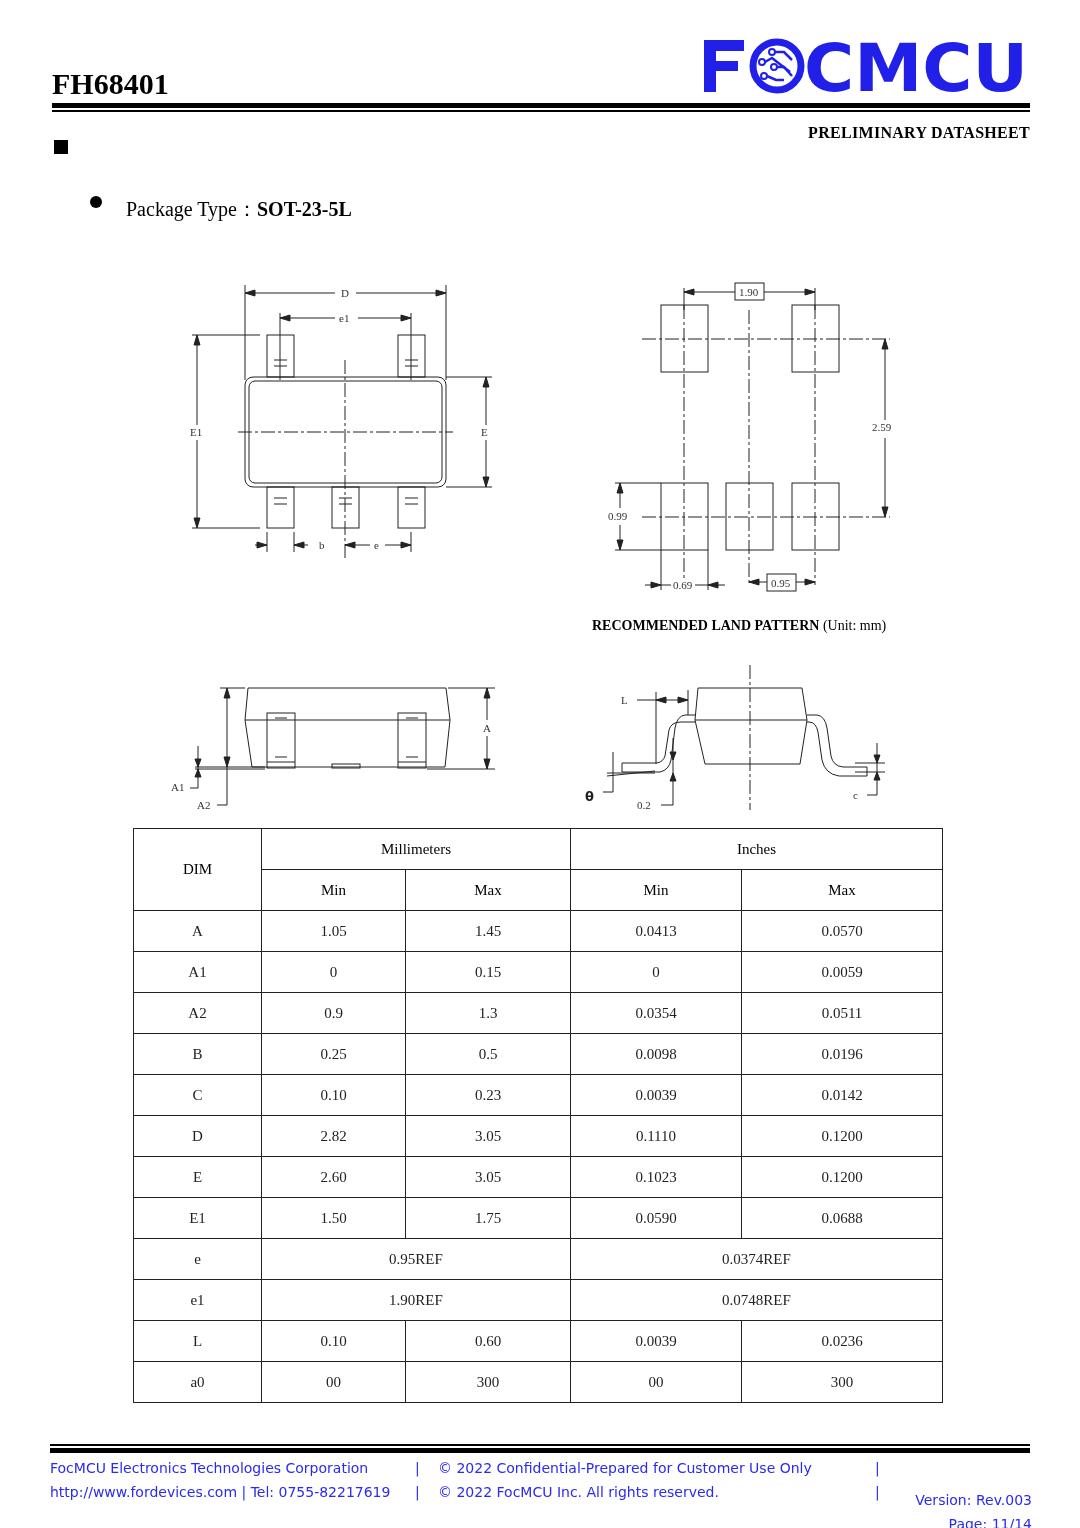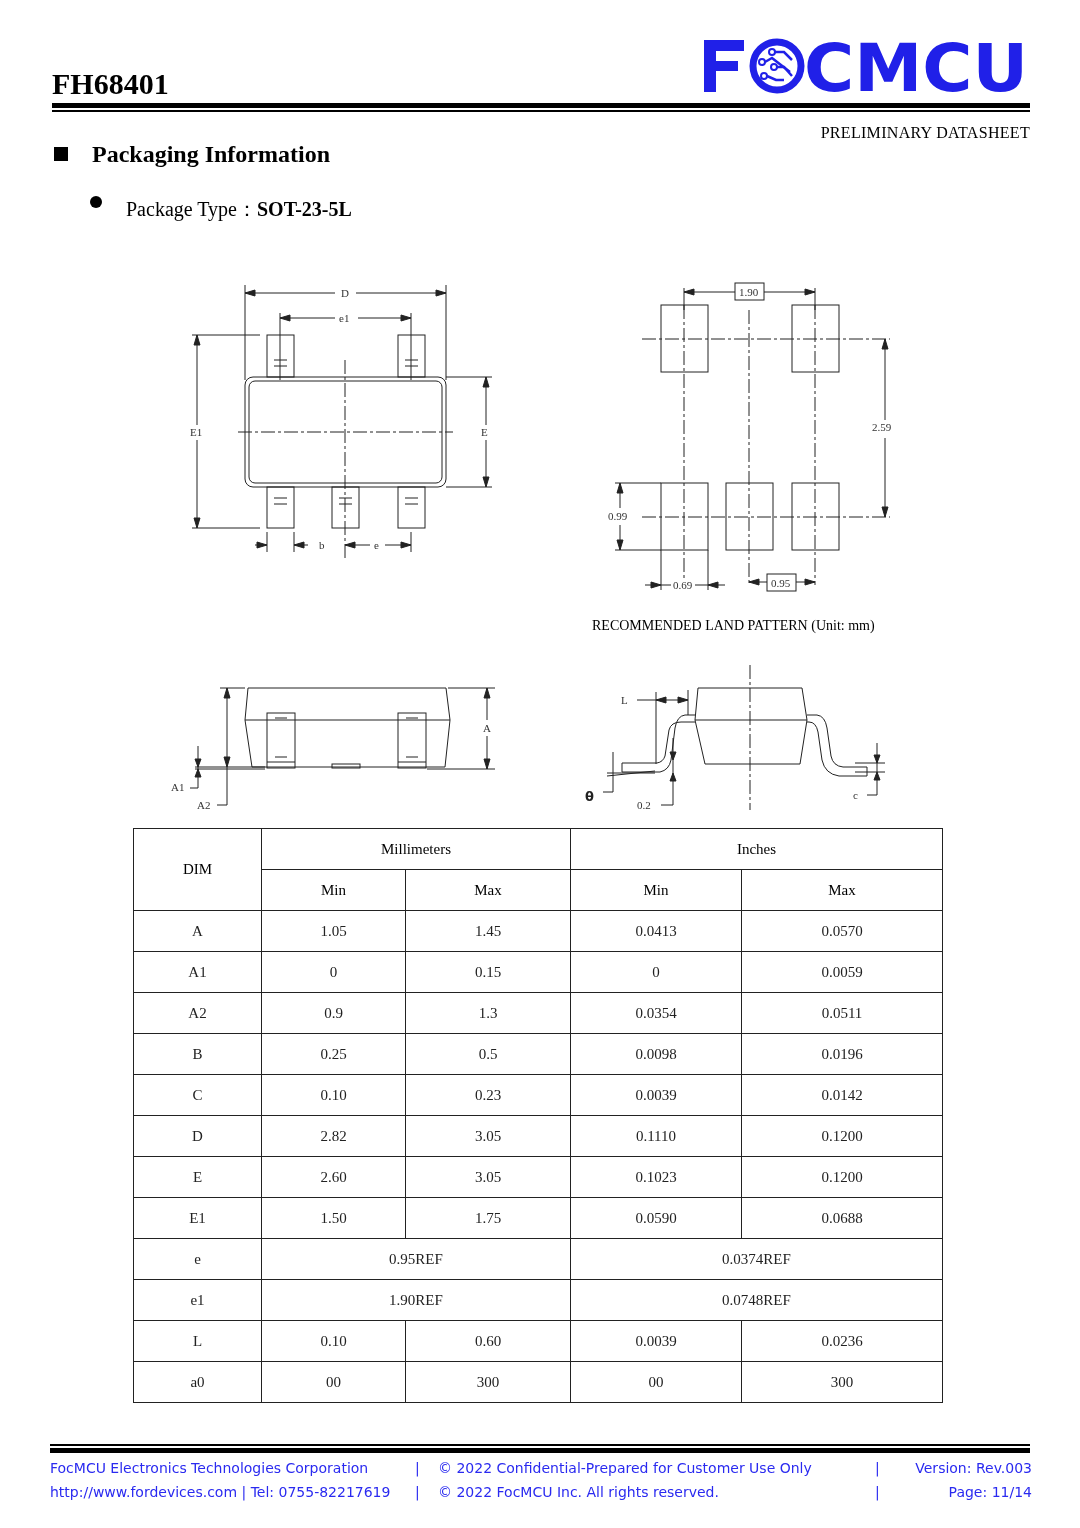--- a/index.html
+++ b/index.html
@@ -5,53 +5,53 @@
     html, body { margin: 0; padding: 0; background: #ffffff; }
     body { width: 1080px; height: 1528px; position: relative; overflow: hidden; font-family: "Liberation Serif", serif; color: #000; }
     .abs { position: absolute; }
 
     
     .doc-title { left: 52px; top: 64px; font-size: 30px; font-weight: bold; letter-spacing: 0px; line-height: 40px; }
     .logo { left: 700px; top: 32px; width: 330px; height: 66px; }
     .logo svg { width: 100%; height: 100%; display: block; }
     .hdr-rule-thick { left: 52px; top: 103px; width: 978px; height: 5px; background: #000; }
     .hdr-rule-thin { left: 52px; top: 110px; width: 978px; height: 2px; background: #000; }
-    .prelim { right: 50px; top: 124px; font-size: 16px; font-weight: normal; letter-spacing: 0.3px; }
+    .prelim { right: 50px; top: 124px; font-size: 16px; font-weight: bold; letter-spacing: 0.3px; }
 
     .section { left: 52px; top: 140px; font-size: 24px; font-weight: bold; line-height: 28px; display: flex; align-items: center; }
     .section .sq { width: 14px; height: 14px; background: #000; margin-right: 24px; margin-left: 2px; }
 
     .pkg { left: 90px; top: 196px; font-size: 20px; line-height: 26px; display: flex; align-items: flex-start; }
     .pkg .dot { width: 12px; height: 12px; border-radius: 50%; background: #000; margin-right: 24px; }
     .pkg .val { font-weight: bold; }
 
     
     .diagram { position: absolute; }
     .diagram svg { display: block; overflow: visible; }
     .dlbl { font-family: "Liberation Serif", serif; font-size: 11px; fill: #333; }
     .land-caption { left: 592px; top: 618px; font-size: 14px; }
-    .land-caption b { font-weight: normal; }
+    .land-caption b { font-weight: bold; }
 
     
     .dim-table { position: absolute; left: 133px; top: 828px; border-collapse: collapse; width: 810px; font-size: 15px; }
     .dim-table td, .dim-table th { border: 1px solid #222; text-align: center; padding: 0; height: 40px; }
     .dim-table th { font-weight: normal; font-size: 15px; }
     .dim-table td { color: #222; }
 
     
     .ftr-rule-thin { left: 50px; top: 1444px; width: 980px; height: 2px; background: #000; }
     .ftr-rule-thick { left: 50px; top: 1448px; width: 980px; height: 5px; background: #000; }
     .ftr { font-family: "DejaVu Sans", sans-serif; font-size: 14px; color: #2a2af0; line-height: 20px; }
     .ftr-row1 { top: 1458px; }
     .ftr-row2 { top: 1482px; }
     .f-c1 { left: 50px; }
     .f-p1 { left: 415px; }
     .f-c2 { left: 438px; }
     .f-p2 { left: 875px; }
-    .f-c3 { right: 48px; text-align: right; }
+    .f-c3 { right: 48px; text-align: right; margin-top: 32px; }
   </style>
 </head>
 <body>
 
 <div class="abs doc-title">FH68401</div>
 
 <div class="abs logo">
   <svg viewBox="0 0 330 66" xmlns="http://www.w3.org/2000/svg">
 
     <g fill="#2020e8">
@@ -75,21 +75,20 @@
     <text x="104" y="59" font-family="DejaVu Sans, sans-serif" font-weight="bold" font-size="66" fill="#2020e8" textLength="224" lengthAdjust="spacingAndGlyphs">CMCU</text>
   </svg>
 </div>
 
 <div class="abs hdr-rule-thick"></div>
 <div class="abs hdr-rule-thin"></div>
 <div class="abs prelim">PRELIMINARY DATASHEET</div>
 
 <div class="abs section">
   <span class="sq"></span>
-  <span>Packaging Information</span>
 </div>
 
 <div class="abs pkg">
   <span class="dot"></span>
   <span>Package Type：</span>
   <span class="val">SOT-23-5L</span>
 </div>
 
 <div class="diagram" style="left:180px; top:280px;">
   <svg width="330" height="280" xmlns="http://www.w3.org/2000/svg" stroke="#222" fill="none" stroke-width="1">

